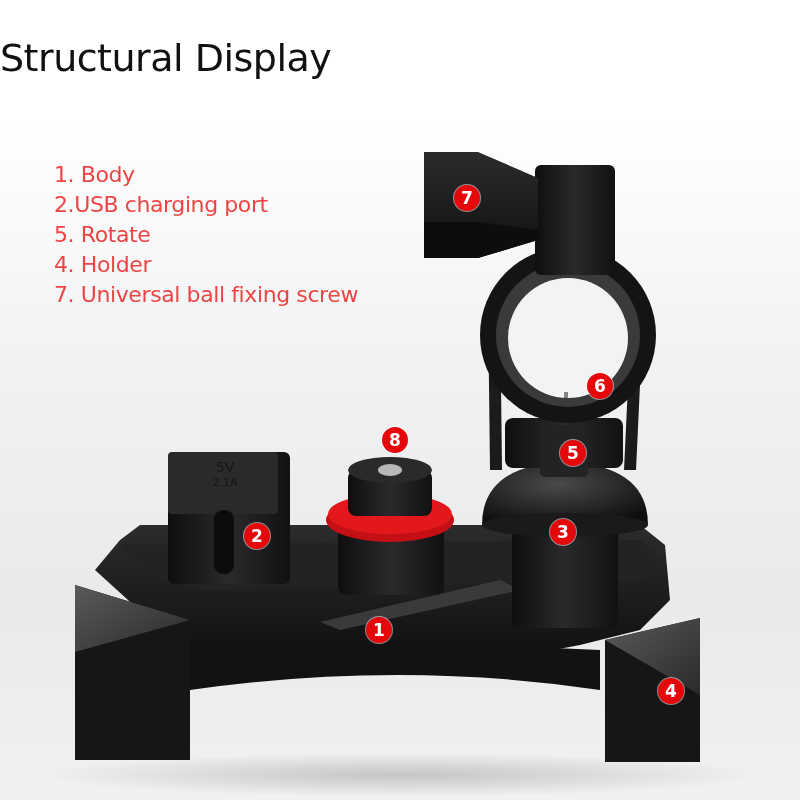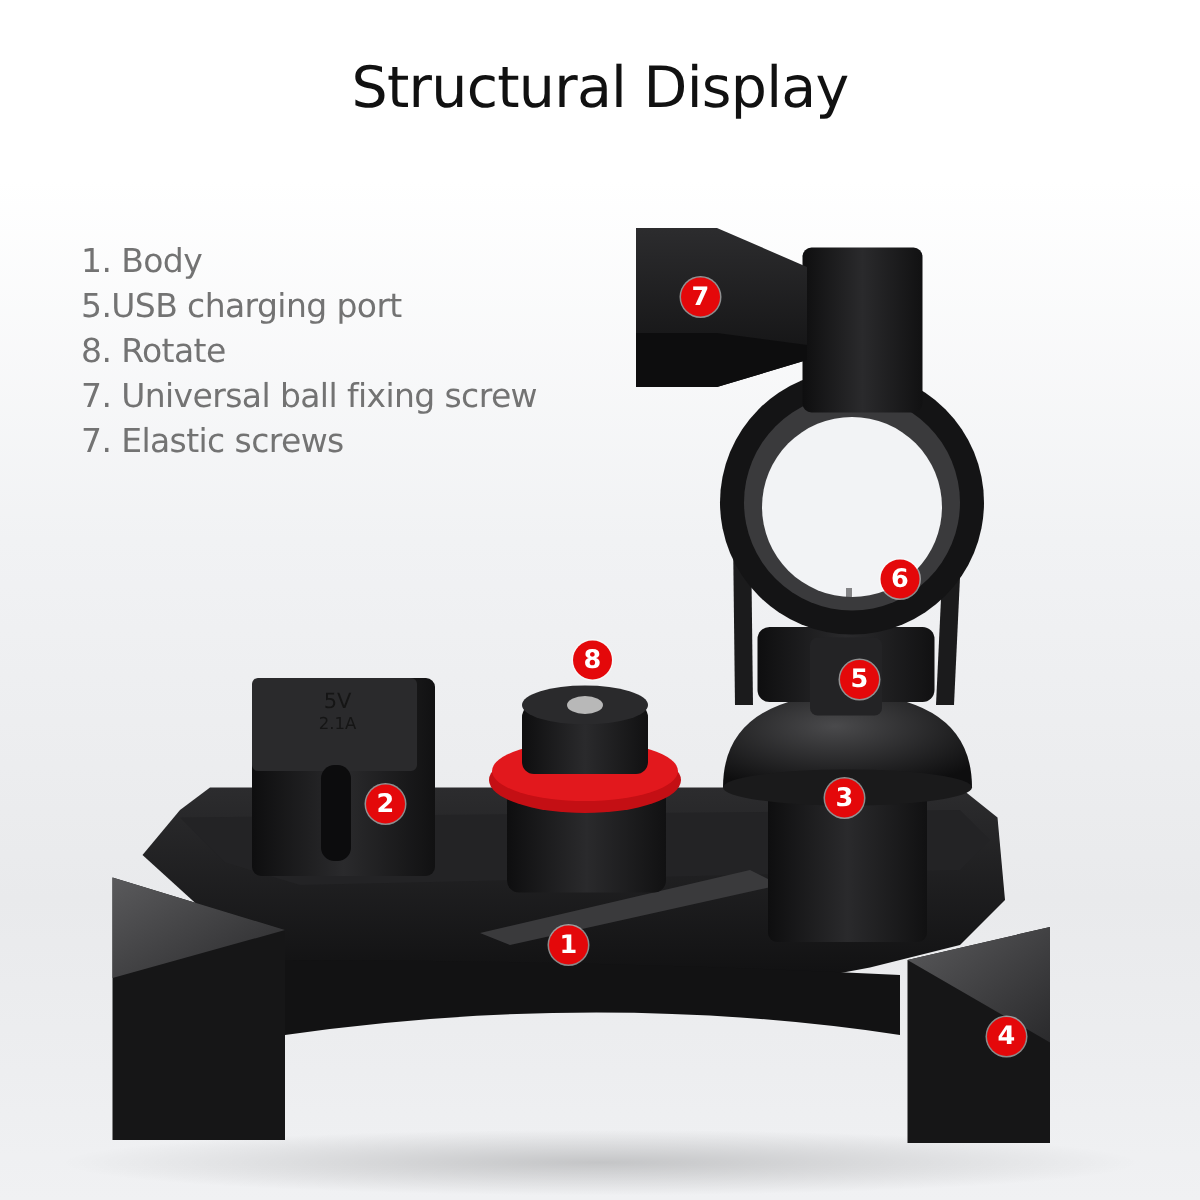--- a/index.html
+++ b/index.html
@@ -2,49 +2,49 @@
 <html><head>
 <meta charset="utf-8">
 <style>
   html, body { margin: 0; padding: 0; }
   body {
     width: 800px; height: 800px; overflow: hidden; position: relative;
     background: linear-gradient(180deg, #ffffff 0%, #ffffff 15%, #f1f2f4 45%, #e9eaec 75%, #f0f1f3 100%);
     font-family: "DejaVu Sans", sans-serif;
   }
   .title {
-    position: absolute; top: 36px; left: 0; width: 800px; text-align: center;
+    position: absolute; top: 36px; left: 0; width: 800px; text-align: left;
     font-size: 38px; color: #111; letter-spacing: -0.5px;
   }
   .legend {
     position: absolute; left: 54px; top: 160px; margin: 0; padding: 0; list-style: none;
   }
   .legend li {
-    font-size: 22px; line-height: 30px; color: #737373; letter-spacing: -0.4px; white-space: nowrap;
+    font-size: 22px; line-height: 30px; color: #ef4444; letter-spacing: -0.4px; white-space: nowrap;
   }
   .product { position: absolute; left: 0; top: 0; width: 800px; height: 800px; }
   .badge {
     position: absolute; width: 26px; height: 26px; border-radius: 50%;
     background: #e4080a; color: #fff; font-weight: bold; font-size: 17px;
     line-height: 26px; text-align: center;
     font-family: "DejaVu Sans", sans-serif;
     box-shadow: 0 0 0 1px rgba(255,255,255,0.5);
   }
 </style>
 </head>
 <body>
 
 <div class="title">Structural Display</div>
 
 <ul class="legend">
   <li>1. Body</li>
-  <li>5.USB charging port</li>
-  <li>8. Rotate</li>
+  <li>2.USB charging port</li>
+  <li>5. Rotate</li>
+  <li>4. Holder</li>
   <li>7. Universal ball fixing screw</li>
-  <li>7. Elastic screws</li>
 </ul>
 
 <svg class="product" viewBox="0 0 800 800" xmlns="http://www.w3.org/2000/svg">
   <defs>
     <linearGradient id="dark" x1="0" y1="0" x2="1" y2="0">
       <stop offset="0" stop-color="#0e0e0f"></stop>
       <stop offset="0.5" stop-color="#2a2a2c"></stop>
       <stop offset="1" stop-color="#111112"></stop>
     </linearGradient>
     <linearGradient id="darkv" x1="0" y1="0" x2="0" y2="1">

